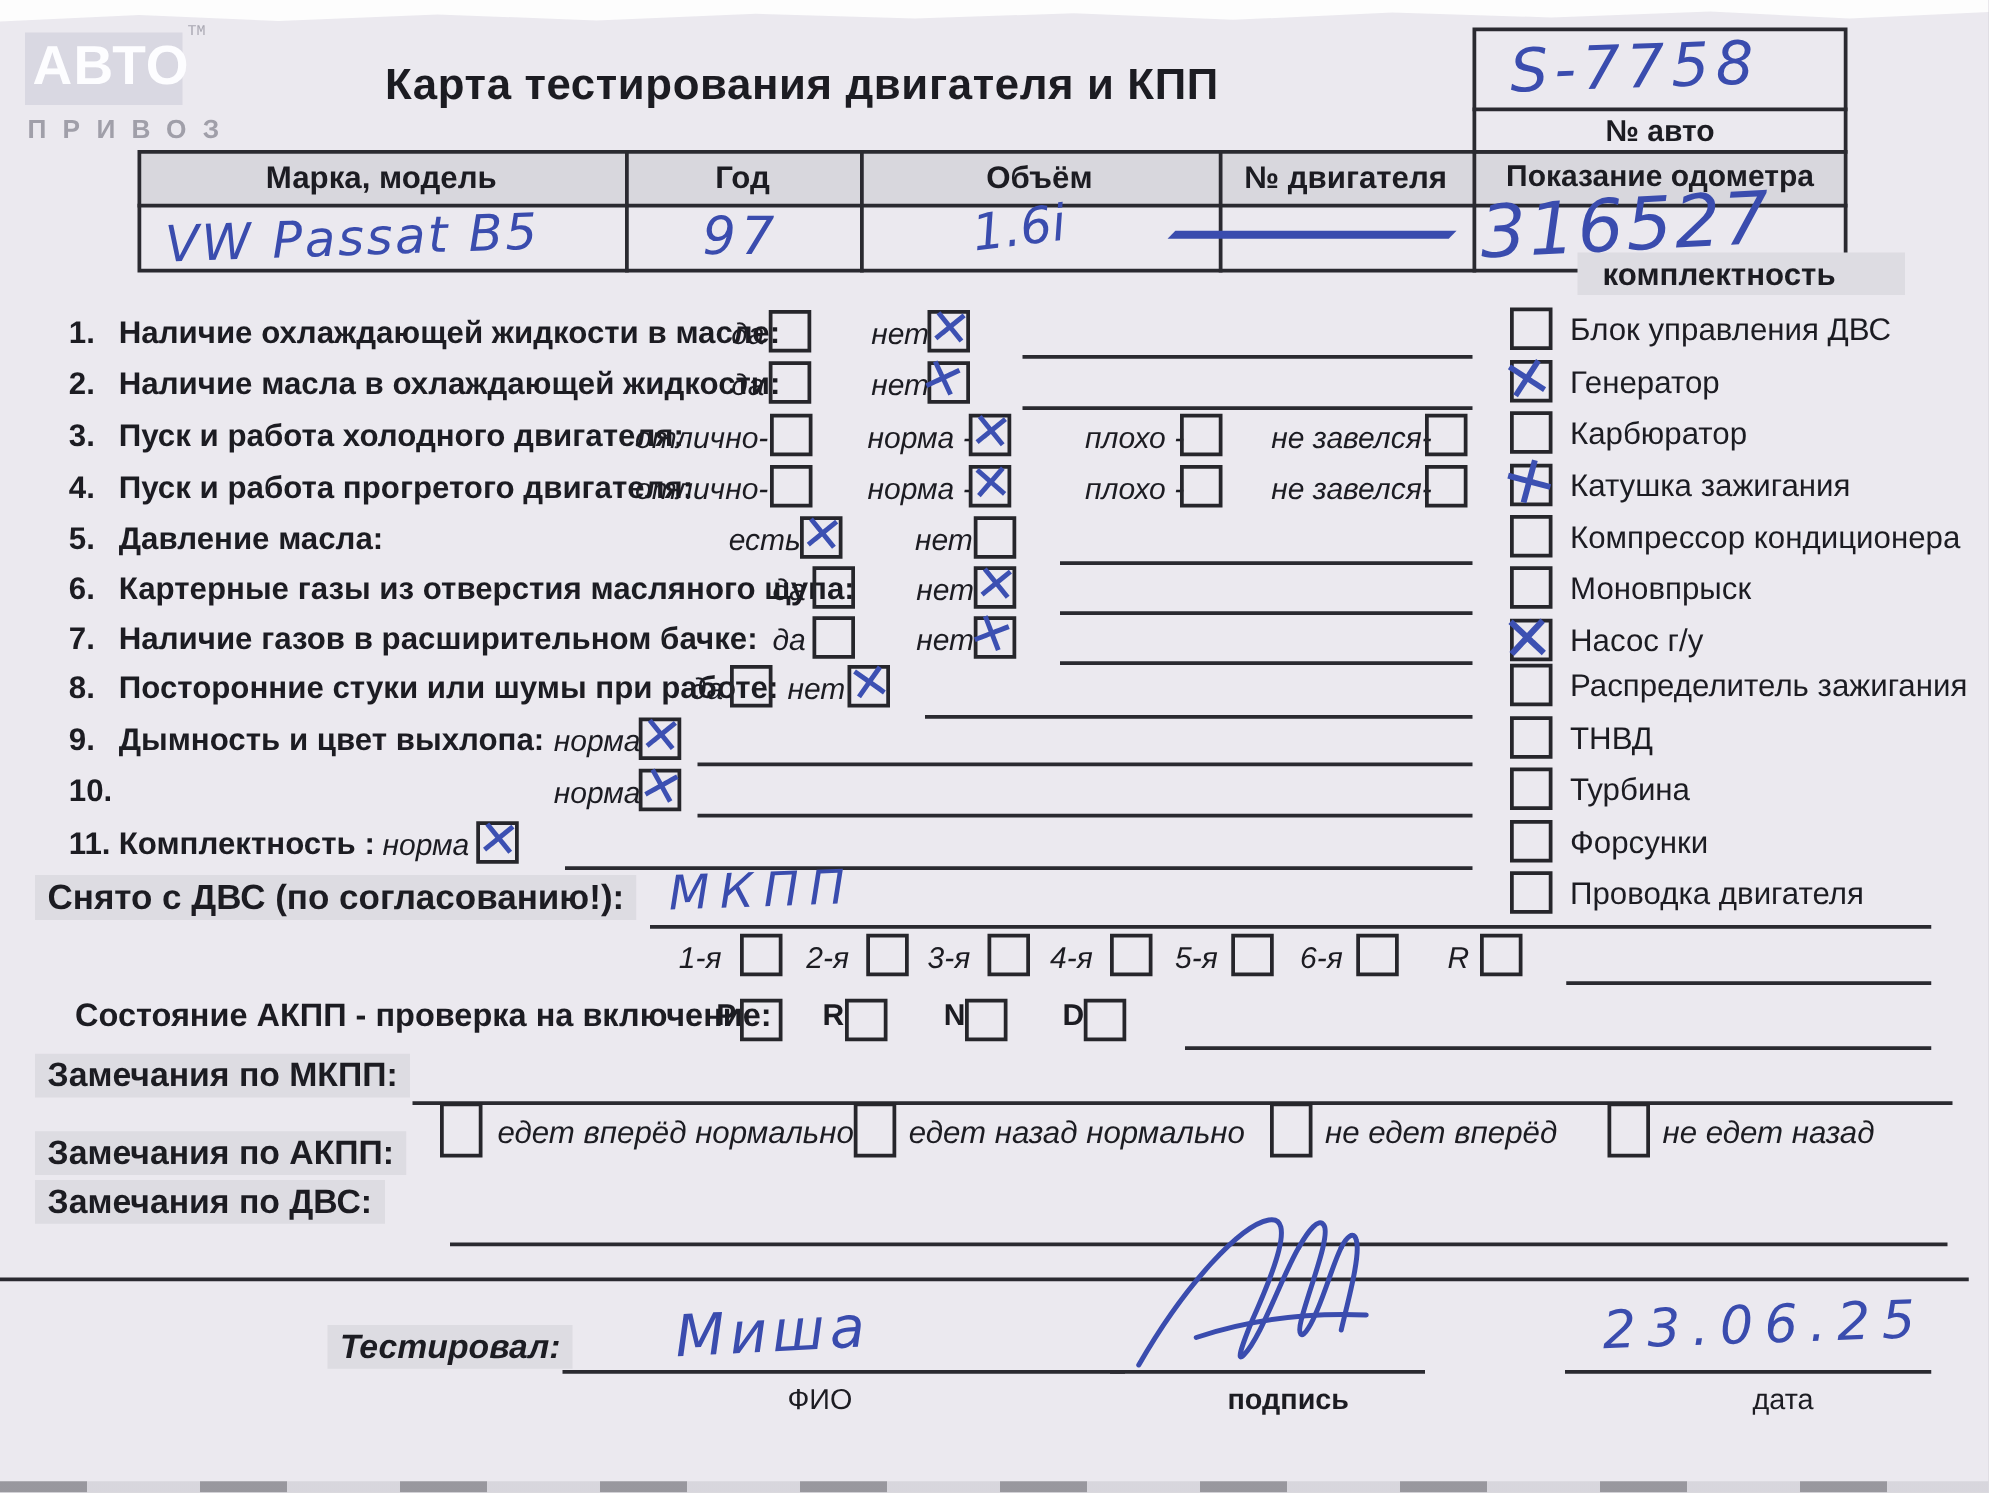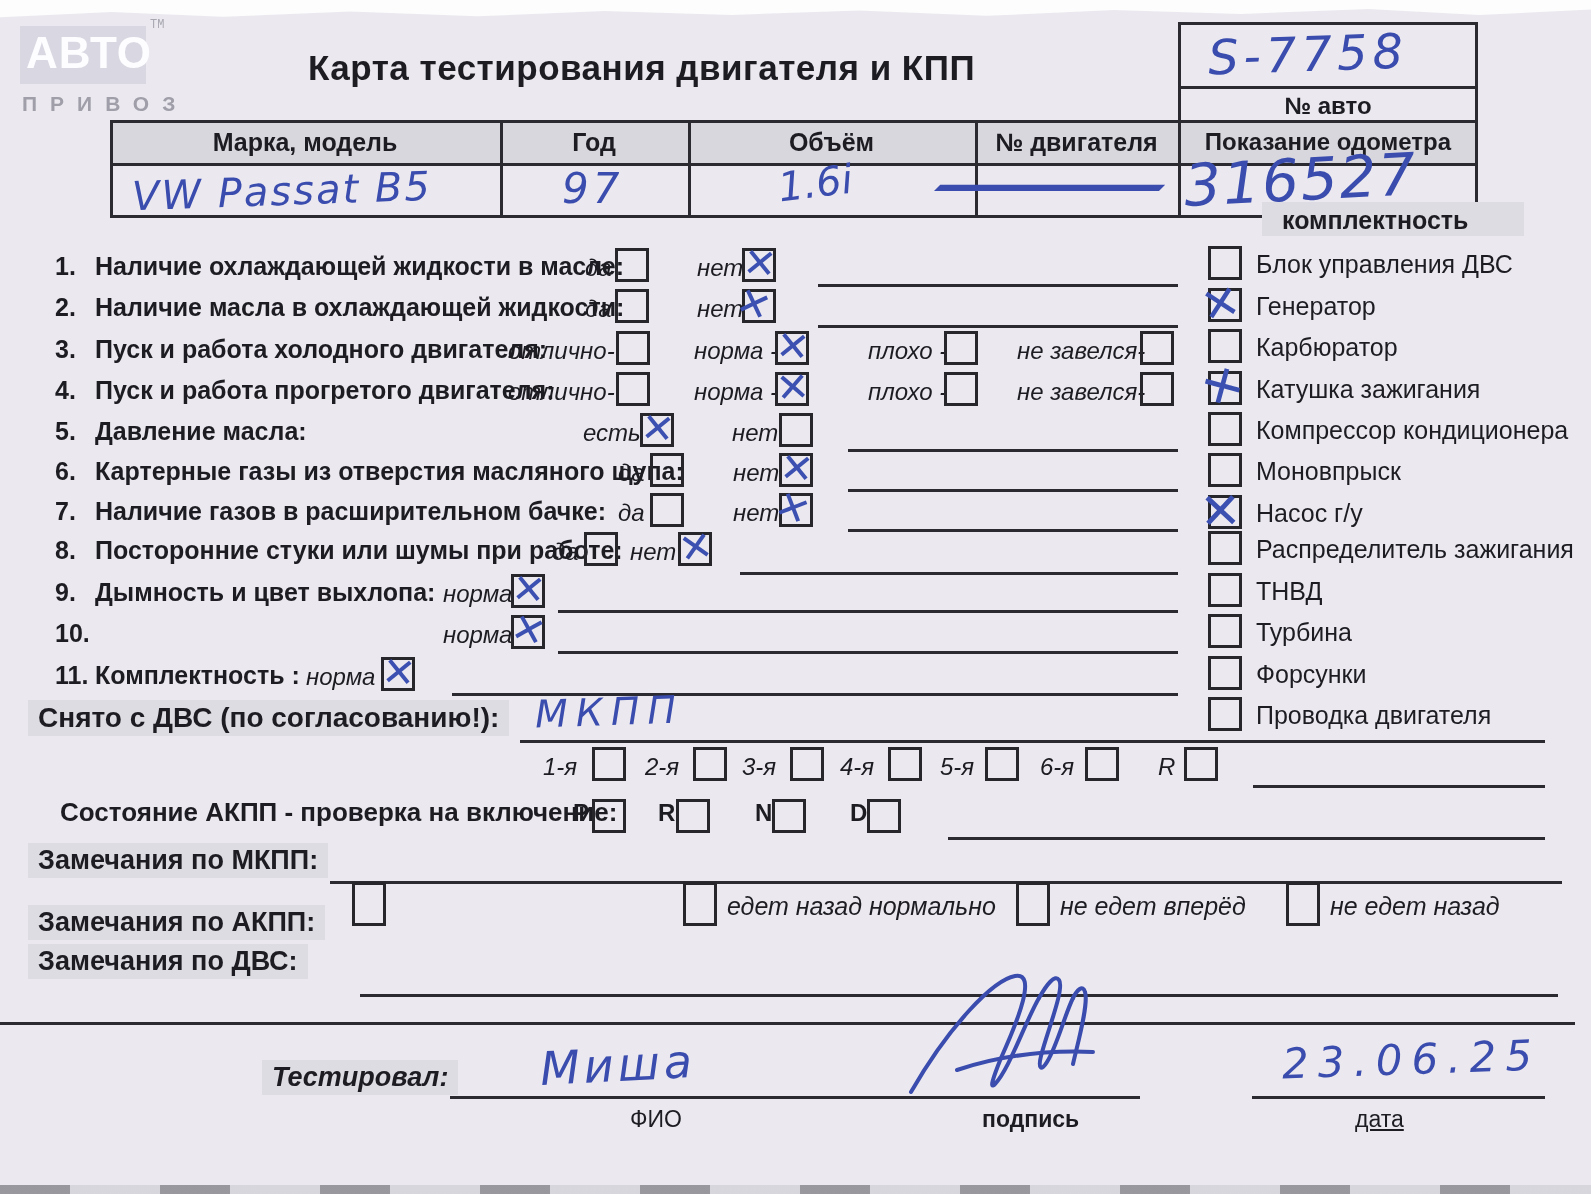--- a/index.html
+++ b/index.html
@@ -243,20 +243,21 @@
     <span class="cb" style="left:867px;top:4px"></span>
     <span class="ln" style="left:948px;width:597px;top:42px"></span>
   </div>
 
   <div class="seclbl hl" style="left:28px;top:843px;font-size:27px">Замечания по МКПП:</div>
   <div class="ln" style="left:330px;top:881px;width:1232px;"></div>
 
   <div class="row" style="top:888px">
     <span class="seclbl hl" style="left:28px;top:17px;font-size:27px">Замечания по АКПП:</span>
     <span class="cb cbt" style="left:352px"></span>
+    <span class="opt" style="left:398px;font-size:25px">едет вперёд нормально</span>
     <span class="cb cbt" style="left:683px"></span>
     <span class="opt" style="left:727px;font-size:25px">едет назад нормально</span>
     <span class="cb cbt" style="left:1016px"></span>
     <span class="opt" style="left:1060px;font-size:25px">не едет вперёд</span>
     <span class="cb cbt" style="left:1286px"></span>
     <span class="opt" style="left:1330px;font-size:25px">не едет назад</span>
   </div>
 
   <div class="seclbl hl" style="left:28px;top:944px;font-size:27px">Замечания по ДВС:</div>
   <div class="ln" style="left:360px;top:994px;width:1198px;"></div>
@@ -326,14 +327,14 @@
       <path d="M178,32 C182,24 188,18 190,26 C194,38 182,80 178,98"></path>
       <path d="M62,104 C104,90 152,84 198,86"></path>
     </g>
   </svg>
   <div class="hw" style="position:absolute;left:1282px;top:1035px;font-size:42px;letter-spacing:9px;transform:rotate(-2deg);">23.06.25</div>
   <div class="ln" style="left:450px;top:1096px;width:450px;"></div>
   <div class="ln" style="left:888px;top:1096px;width:252px;"></div>
   <div class="ln" style="left:1252px;top:1096px;width:293px;"></div>
   <div class="sublbl" style="left:630px;top:1106px;">ФИО</div>
   <div class="sublbl" style="left:982px;top:1106px;font-weight:bold;">подпись</div>
-  <div class="sublbl" style="left:1355px;top:1106px;text-decoration:underline;">дата</div>
+  <div class="sublbl" style="left:1402px;top:1106px;">дата</div>
 </div>
 
 </body></html>

